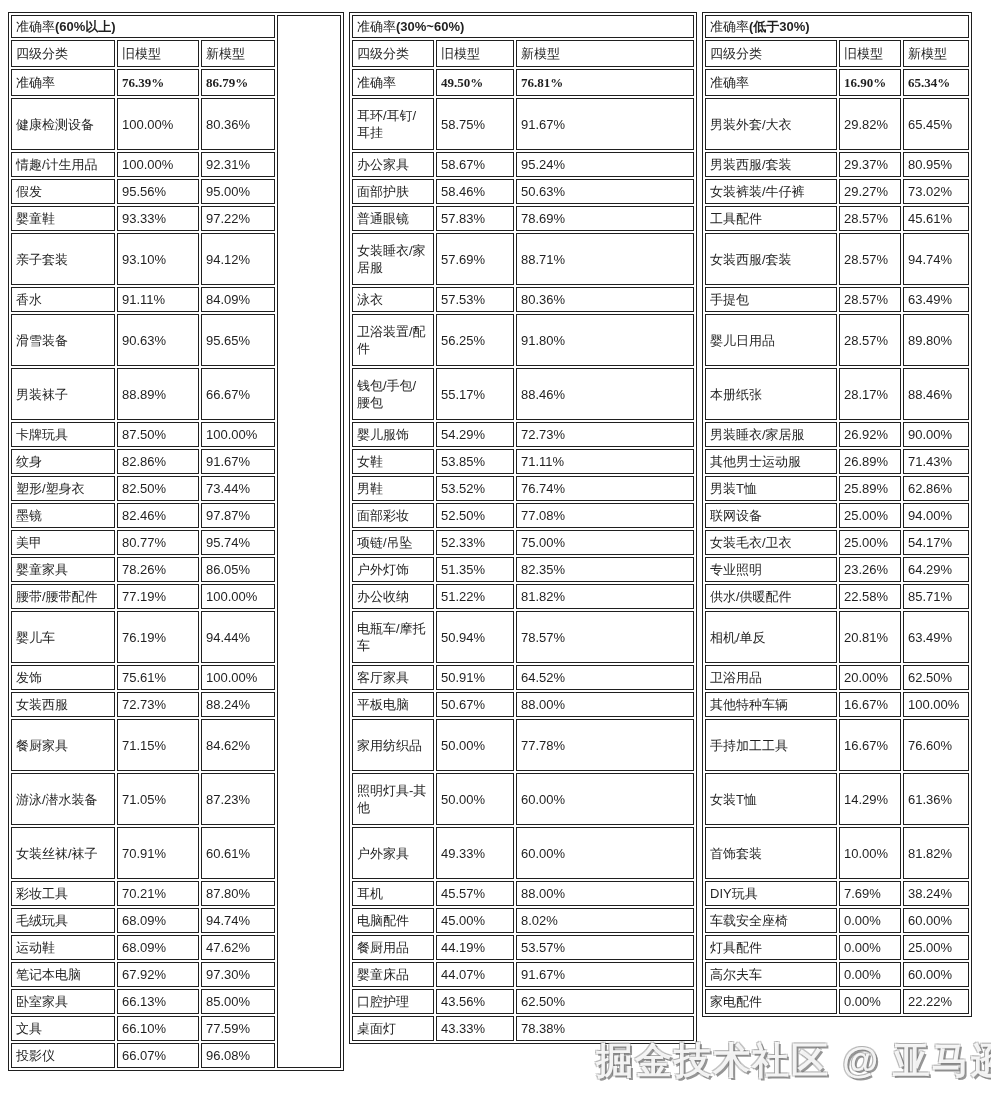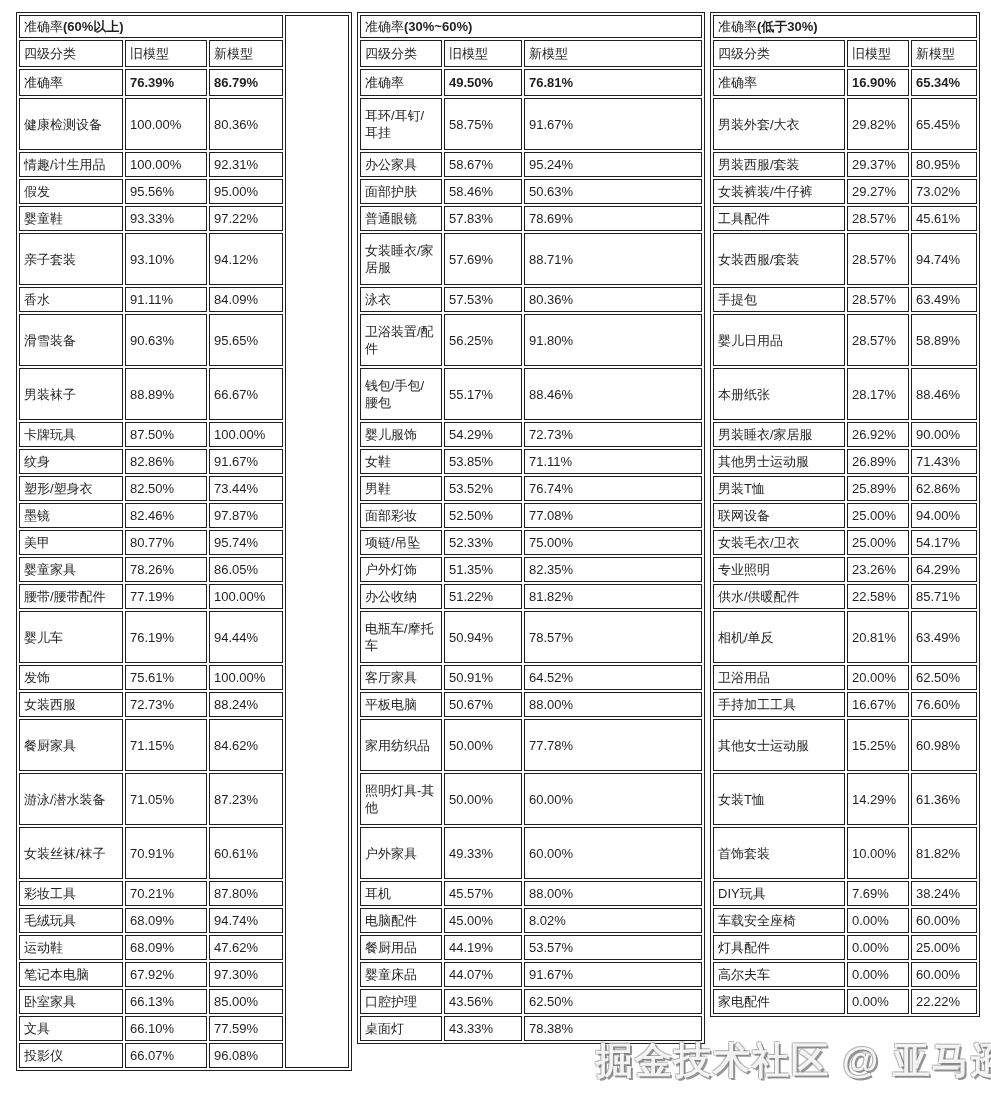--- a/index.html
+++ b/index.html
@@ -11,42 +11,41 @@
     position: relative;
     overflow: hidden;
     font-family: "Liberation Sans", "DejaVu Sans", sans-serif;
     color: #1f1f1f;
   }
   .canvas {
     display: flex;
     align-items: flex-start;
     padding: 12px 0 0 8px;
     gap: 5px;
-    margin-left: 8px;
   }
   table.acc-table {
     border-collapse: separate;
     border-spacing: 2px;
     border: 1px solid #1f1f1f;
     background: #ffffff;
     table-layout: fixed;
   }
   table.acc-table td {
     border: 1px solid #1f1f1f;
     padding: 2px 4px;
     font-size: 13px;
     line-height: 17px;
     vertical-align: middle;
     height: 19px;
     overflow: hidden;
     word-break: break-all;
     background: #ffffff;
   }
   tr.title-row td.title-cell { height: 16px; }
-  tr.header-row td, tr.summary-row td { height: 21px; }
+  tr.header-row td, tr.summary-row td { height: 21px; font-family: Liberation Serif, serif; }
   .bold { font-weight: bold; }
   
   table.acc-table tr:nth-child(4) td,
   table.acc-table tr:nth-child(8) td,
   table.acc-table tr:nth-child(10) td,
   table.acc-table tr:nth-child(11) td,
   table.acc-table tr:nth-child(19) td,
   table.acc-table tr:nth-child(22) td,
   table.acc-table tr:nth-child(23) td,
   table.acc-table tr:nth-child(24) td { height: 46px; }
@@ -443,21 +442,21 @@
           <td>94.74%</td>
         </tr>
         <tr>
           <td>手提包</td>
           <td>28.57%</td>
           <td>63.49%</td>
         </tr>
         <tr>
           <td>婴儿日用品</td>
           <td>28.57%</td>
-          <td>58.89%</td>
+          <td>89.80%</td>
         </tr>
         <tr>
           <td>本册纸张</td>
           <td>28.17%</td>
           <td>88.46%</td>
         </tr>
         <tr>
           <td>男装睡衣/家居服</td>
           <td>26.92%</td>
           <td>90.00%</td>
@@ -496,30 +495,30 @@
           <td>相机/单反</td>
           <td>20.81%</td>
           <td>63.49%</td>
         </tr>
         <tr>
           <td>卫浴用品</td>
           <td>20.00%</td>
           <td>62.50%</td>
         </tr>
         <tr>
+          <td>其他特种车辆</td>
+          <td>16.67%</td>
+          <td>100.00%</td>
+        </tr>
+        <tr>
           <td>手持加工工具</td>
           <td>16.67%</td>
           <td>76.60%</td>
         </tr>
         <tr>
-          <td>其他女士运动服</td>
-          <td>15.25%</td>
-          <td>60.98%</td>
-        </tr>
-        <tr>
           <td>女装T恤</td>
           <td>14.29%</td>
           <td>61.36%</td>
         </tr>
         <tr>
           <td>首饰套装</td>
           <td>10.00%</td>
           <td>81.82%</td>
         </tr>
         <tr>

